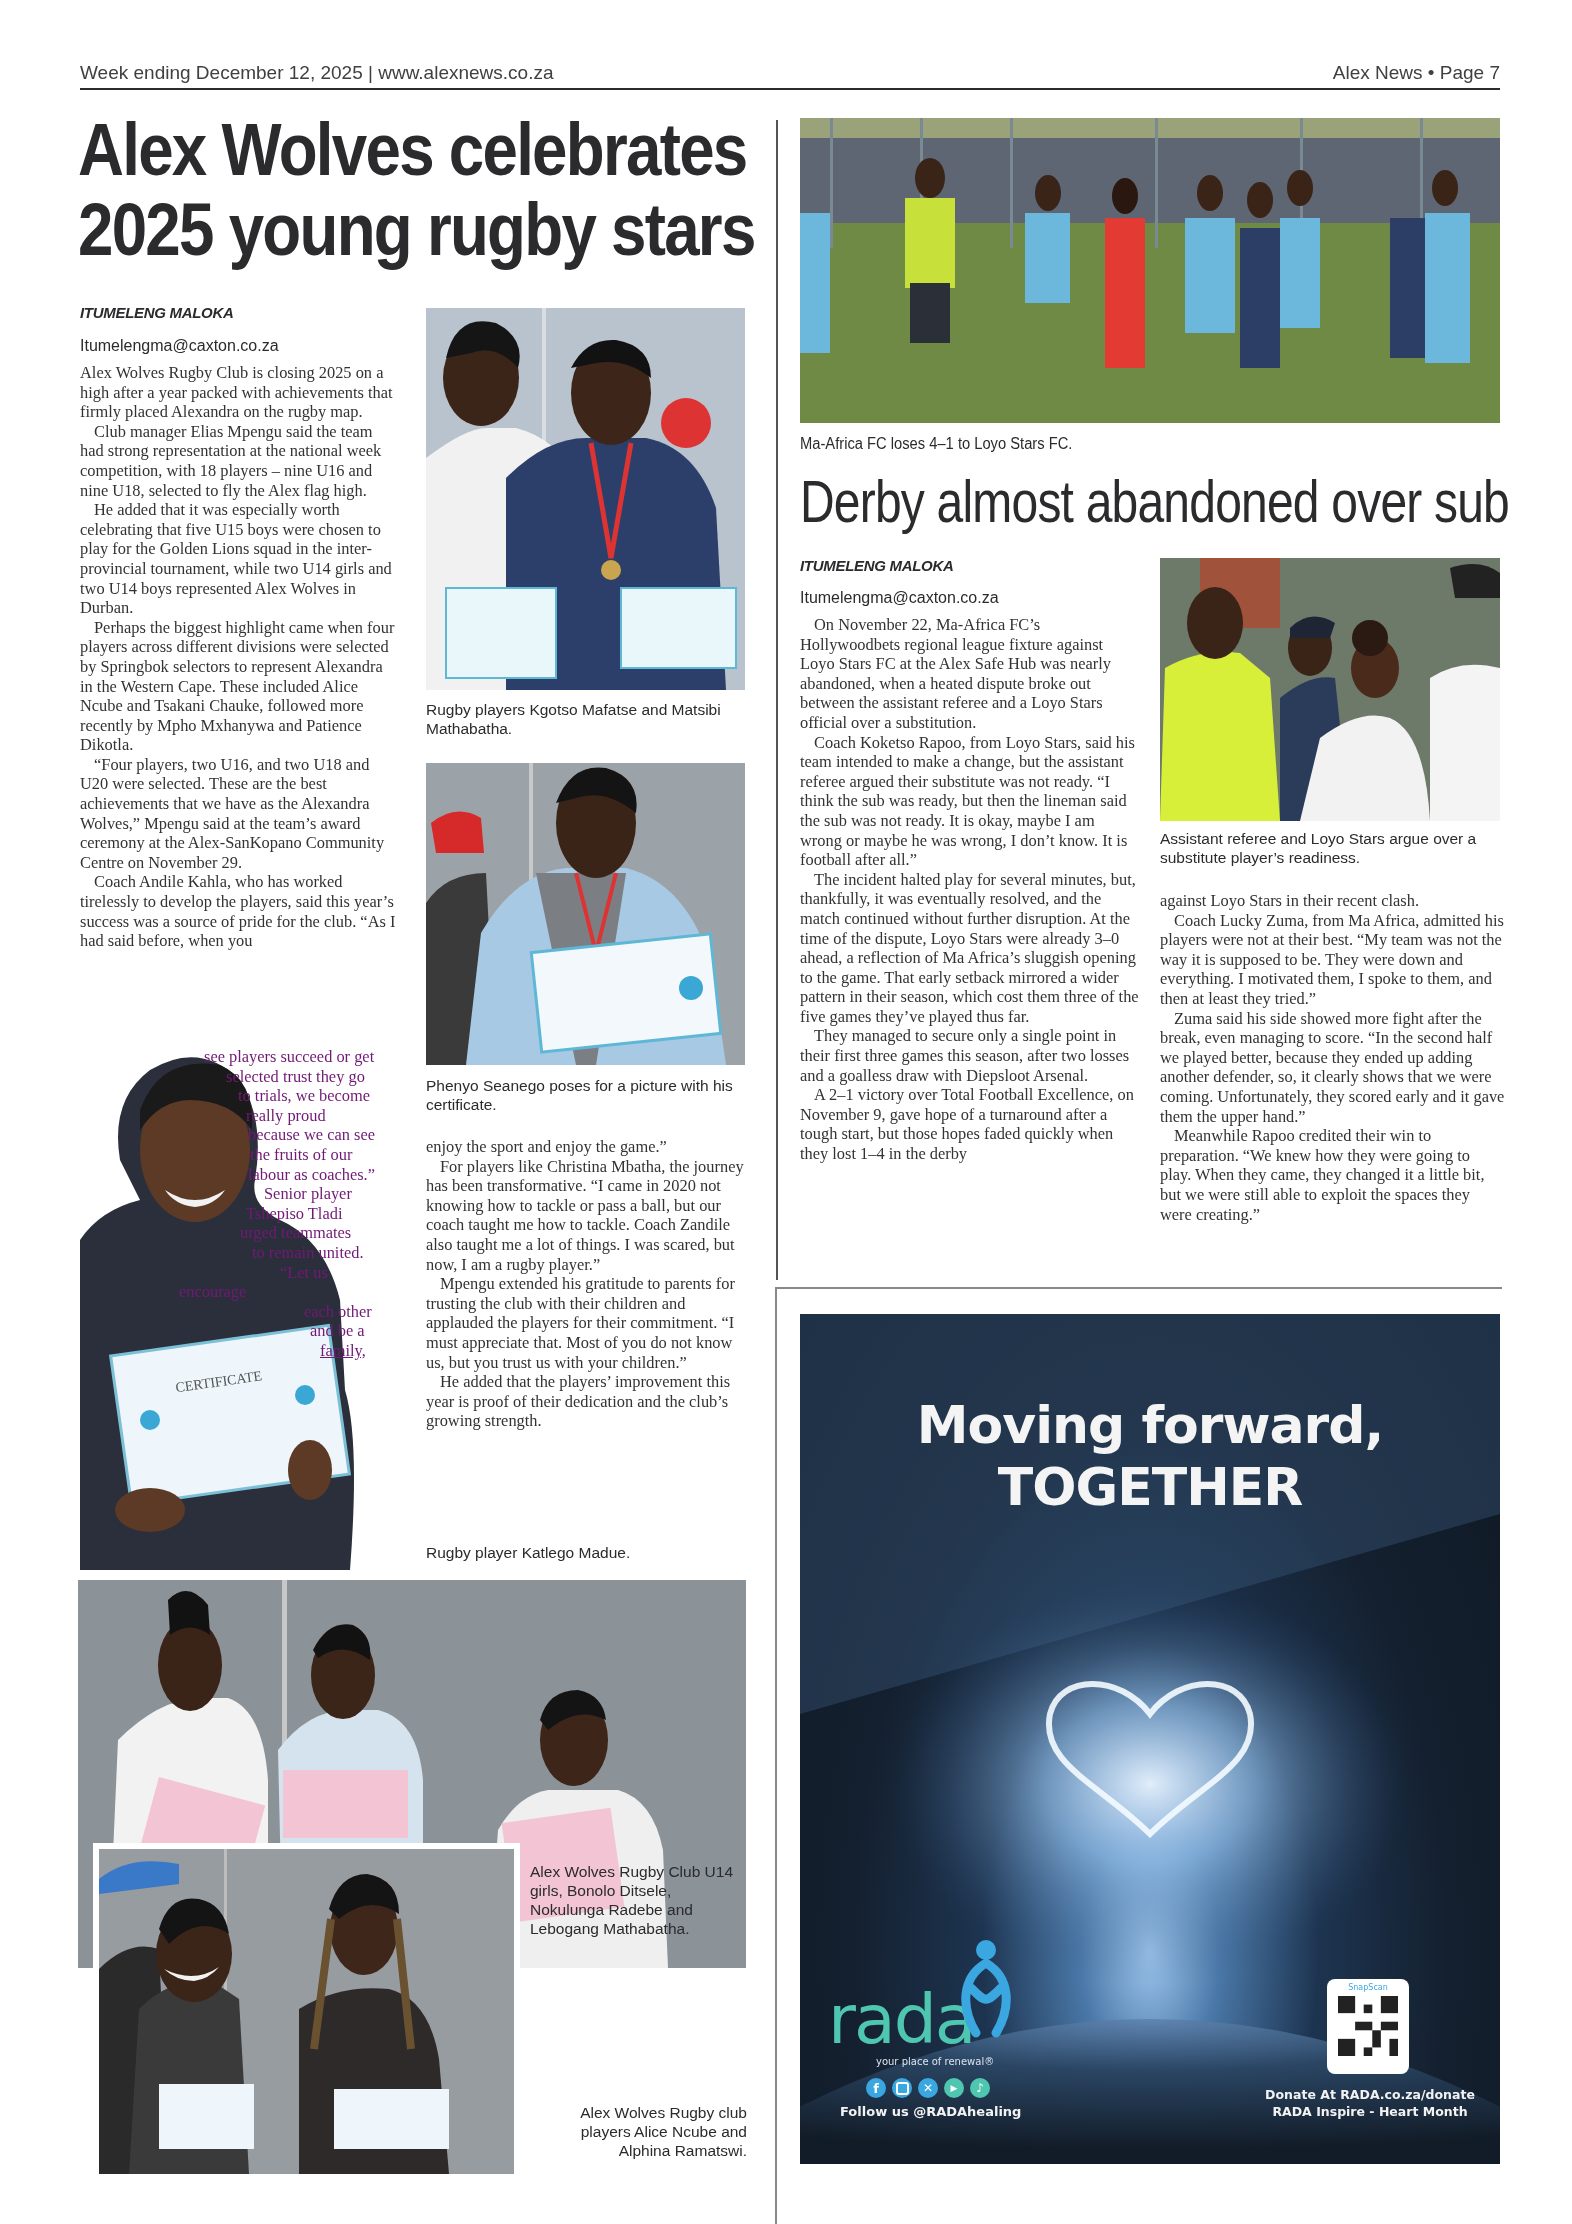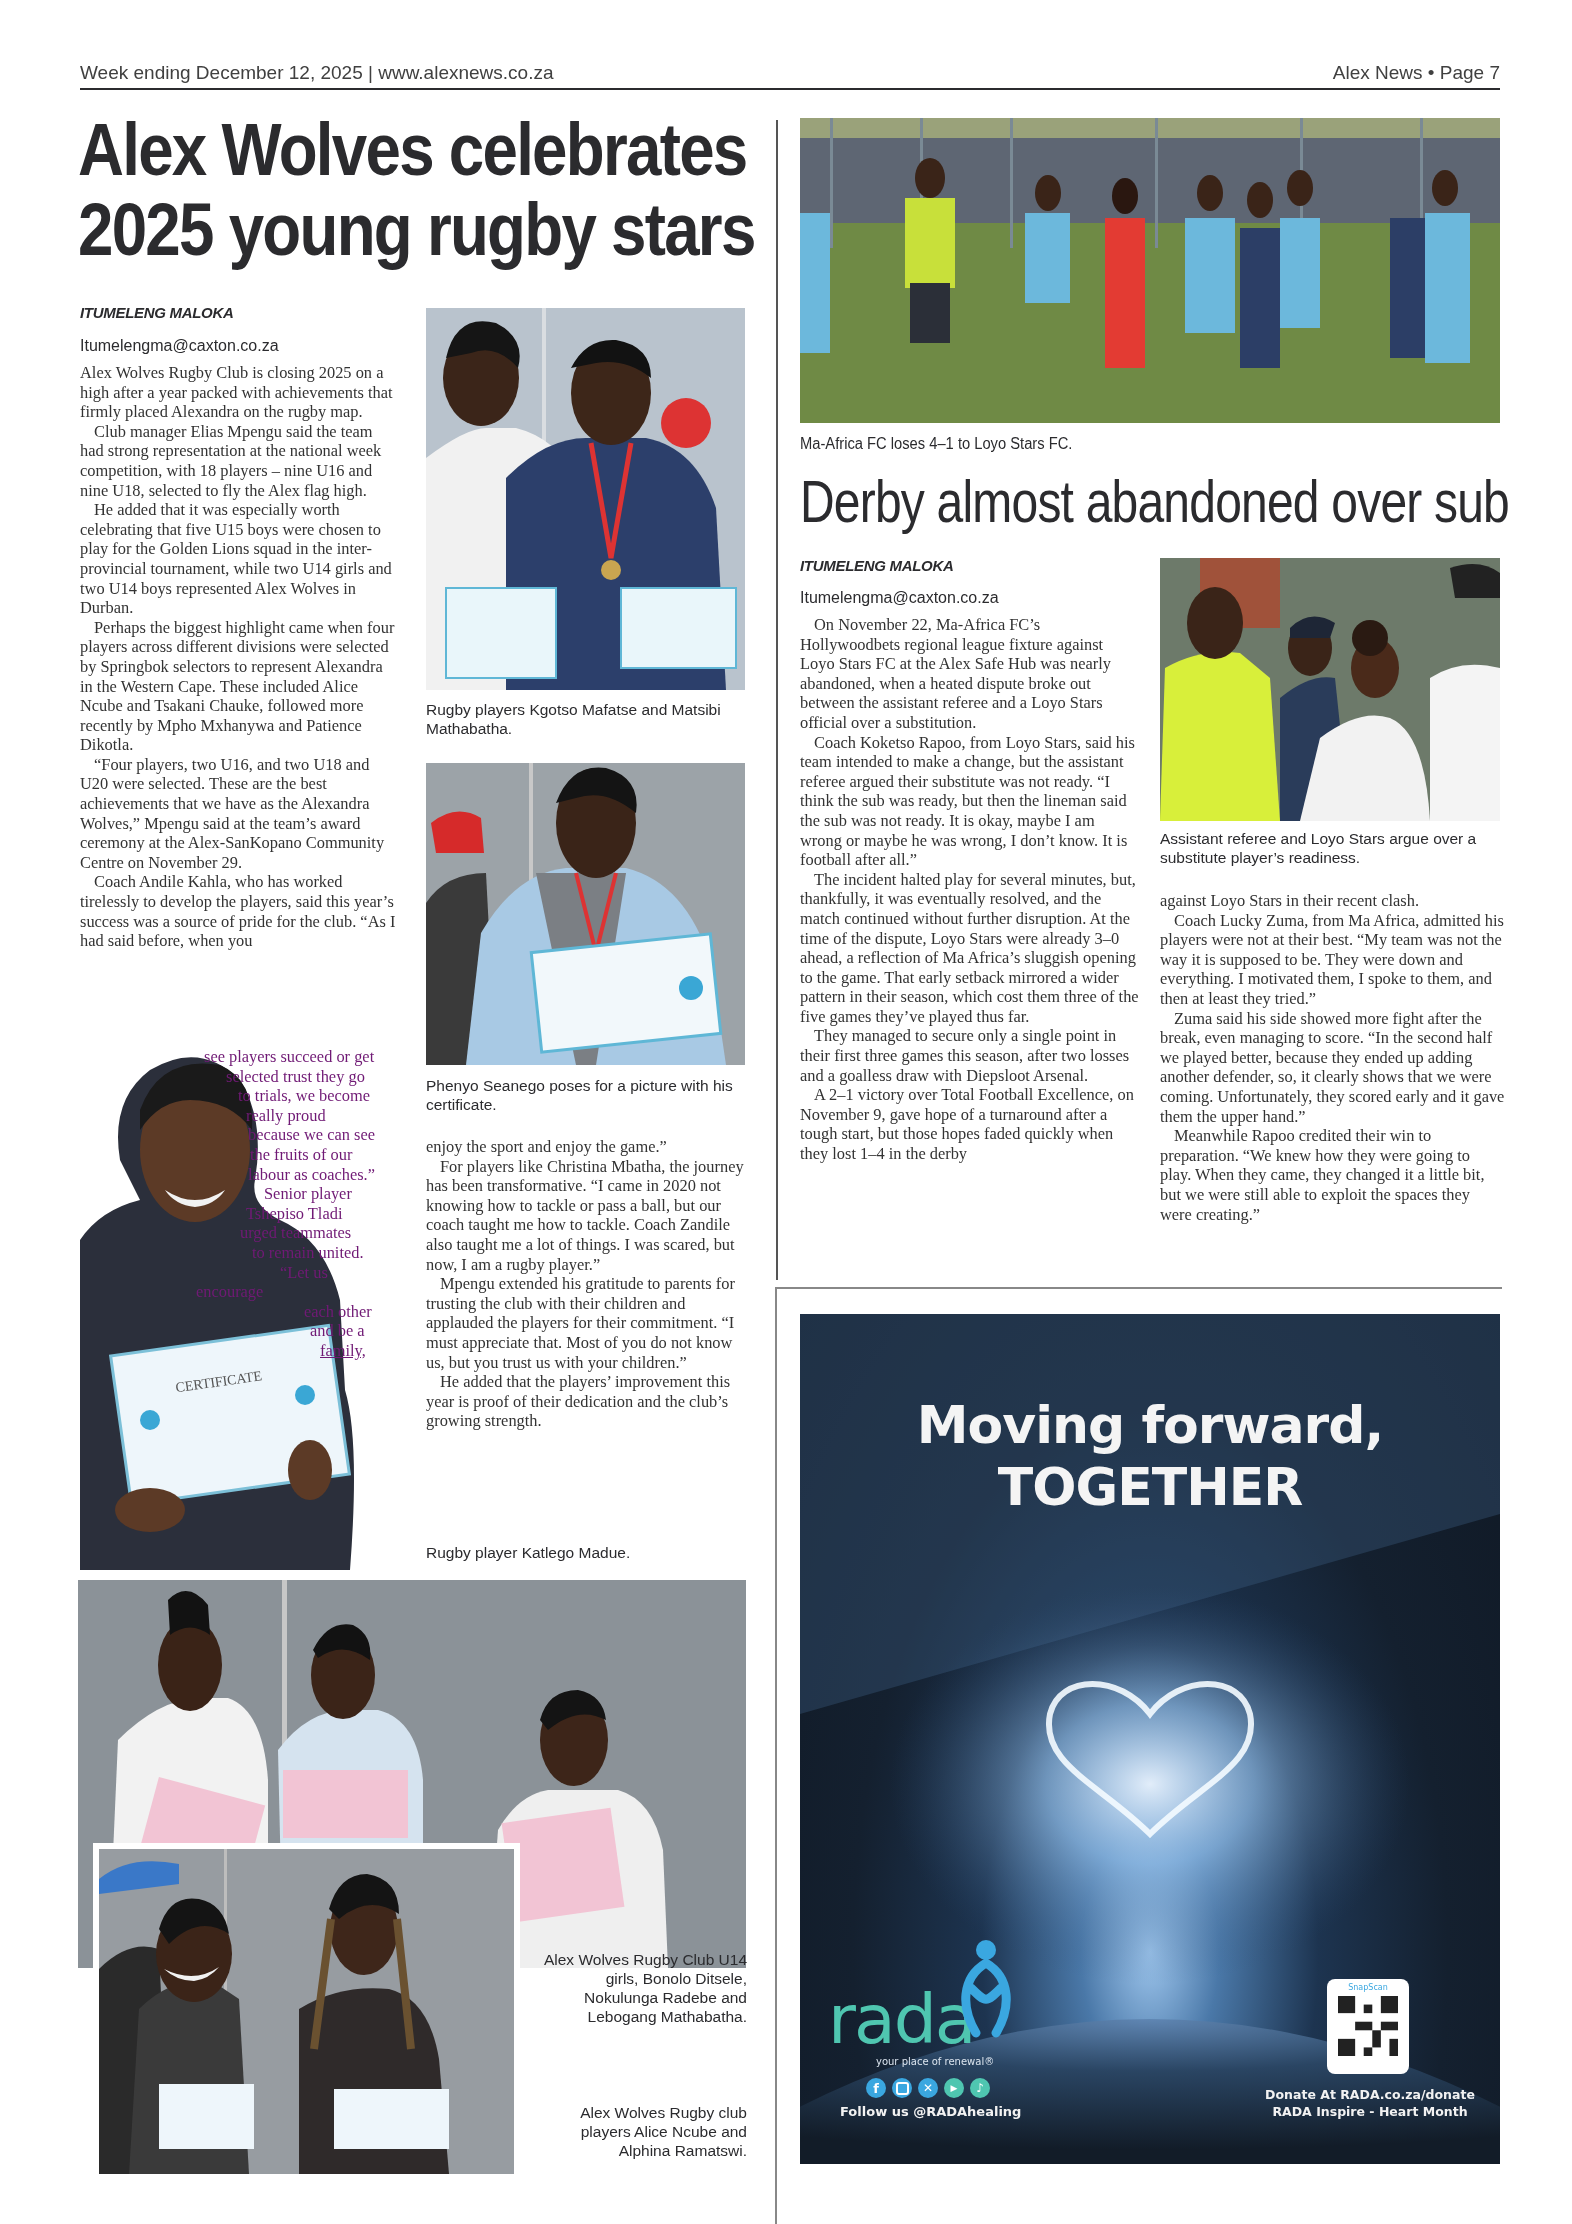--- a/index.html
+++ b/index.html
@@ -68,21 +68,21 @@
   <div style="padding-left:158px;">to trials, we become</div>
   <div style="padding-left:166px;">really proud</div>
   <div style="padding-left:168px;">because we can see</div>
   <div style="padding-left:170px;">the fruits of our</div>
   <div style="padding-left:168px;">labour as coaches.”</div>
   <div style="padding-left:184px;">Senior player</div>
   <div style="padding-left:166px;">Tshepiso Tladi</div>
   <div style="padding-left:160px;">urged teammates</div>
   <div style="padding-left:172px;">to remain united.</div>
   <div style="padding-left:200px;">“Let us</div>
-  <div style="padding-left:116px;">encourage</div>
+  <div style="padding-left:88px;margin-left:11px;">encourage</div>
   <div style="padding-left:224px;">each other</div>
   <div style="padding-left:230px;">and be a</div>
   <div style="padding-left:240px;text-decoration:underline;">family,</div>
 </div>
 
 <div class="abs photo" style="left:426px;top:308px;width:319px;height:382px;background:#b7c0cb;">
   <svg width="319" height="382" viewBox="0 0 319 382">
     <rect x="0" y="0" width="319" height="382" fill="#b9c3cd"></rect>
     <rect x="116" y="0" width="4" height="382" fill="#d9dde1"></rect>
     <path d="M0 382 L0 150 Q40 120 60 120 L90 120 Q130 130 150 170 L150 382 Z" fill="#f1f1f1"></path>
@@ -154,21 +154,21 @@
     <path d="M60 80 Q70 45 100 50 Q125 55 130 85 Q100 65 70 95 Z" fill="#141414"></path>
     <path d="M65 120 Q95 135 120 118 Q110 130 95 132 Q78 132 65 120 Z" fill="#f2f2f2"></path>
     <rect x="60" y="235" width="95" height="65" fill="#eef6fb"></rect>
     <path d="M200 325 L200 160 Q240 135 290 140 Q330 150 340 210 L350 325 Z" fill="#2f2a2a"></path>
     <ellipse cx="265" cy="80" rx="34" ry="46" fill="#3e261a"></ellipse>
     <path d="M230 60 Q240 25 268 25 Q300 30 300 65 Q270 45 240 70 Z" fill="#141414"></path>
     <path d="M232 70 L215 200 M298 70 L312 200" stroke="#6a5130" stroke-width="8"></path>
     <rect x="235" y="240" width="115" height="60" fill="#eef6fb"></rect>
   </svg>
 </div>
-<div class="abs caption" style="left:530px;top:1950px;width:217px;text-align:right;">Alex Wolves Rugby Club U14 girls, Bonolo Ditsele, Nokulunga Radebe and Lebogang Mathabatha.</div>
+<div class="abs caption" style="left:530px;top:1862px;width:217px;">Alex Wolves Rugby Club U14 girls, Bonolo Ditsele, Nokulunga Radebe and Lebogang Mathabatha.</div>
 <div class="abs caption" style="left:530px;top:2103px;width:217px;text-align:right;">Alex Wolves Rugby club players Alice Ncube and Alphina Ramatswi.</div>
 
 <div class="abs col-rule"></div>
 
 <div class="abs photo" style="left:800px;top:118px;width:700px;height:305px;">
   <svg width="700" height="305" viewBox="0 0 700 305">
     <rect width="700" height="40" fill="#9aa27a"></rect>
     <rect y="20" width="700" height="90" fill="#5e6673"></rect>
     <rect y="105" width="700" height="200" fill="#6f8a45"></rect>
     <g fill="#7a8a95">

